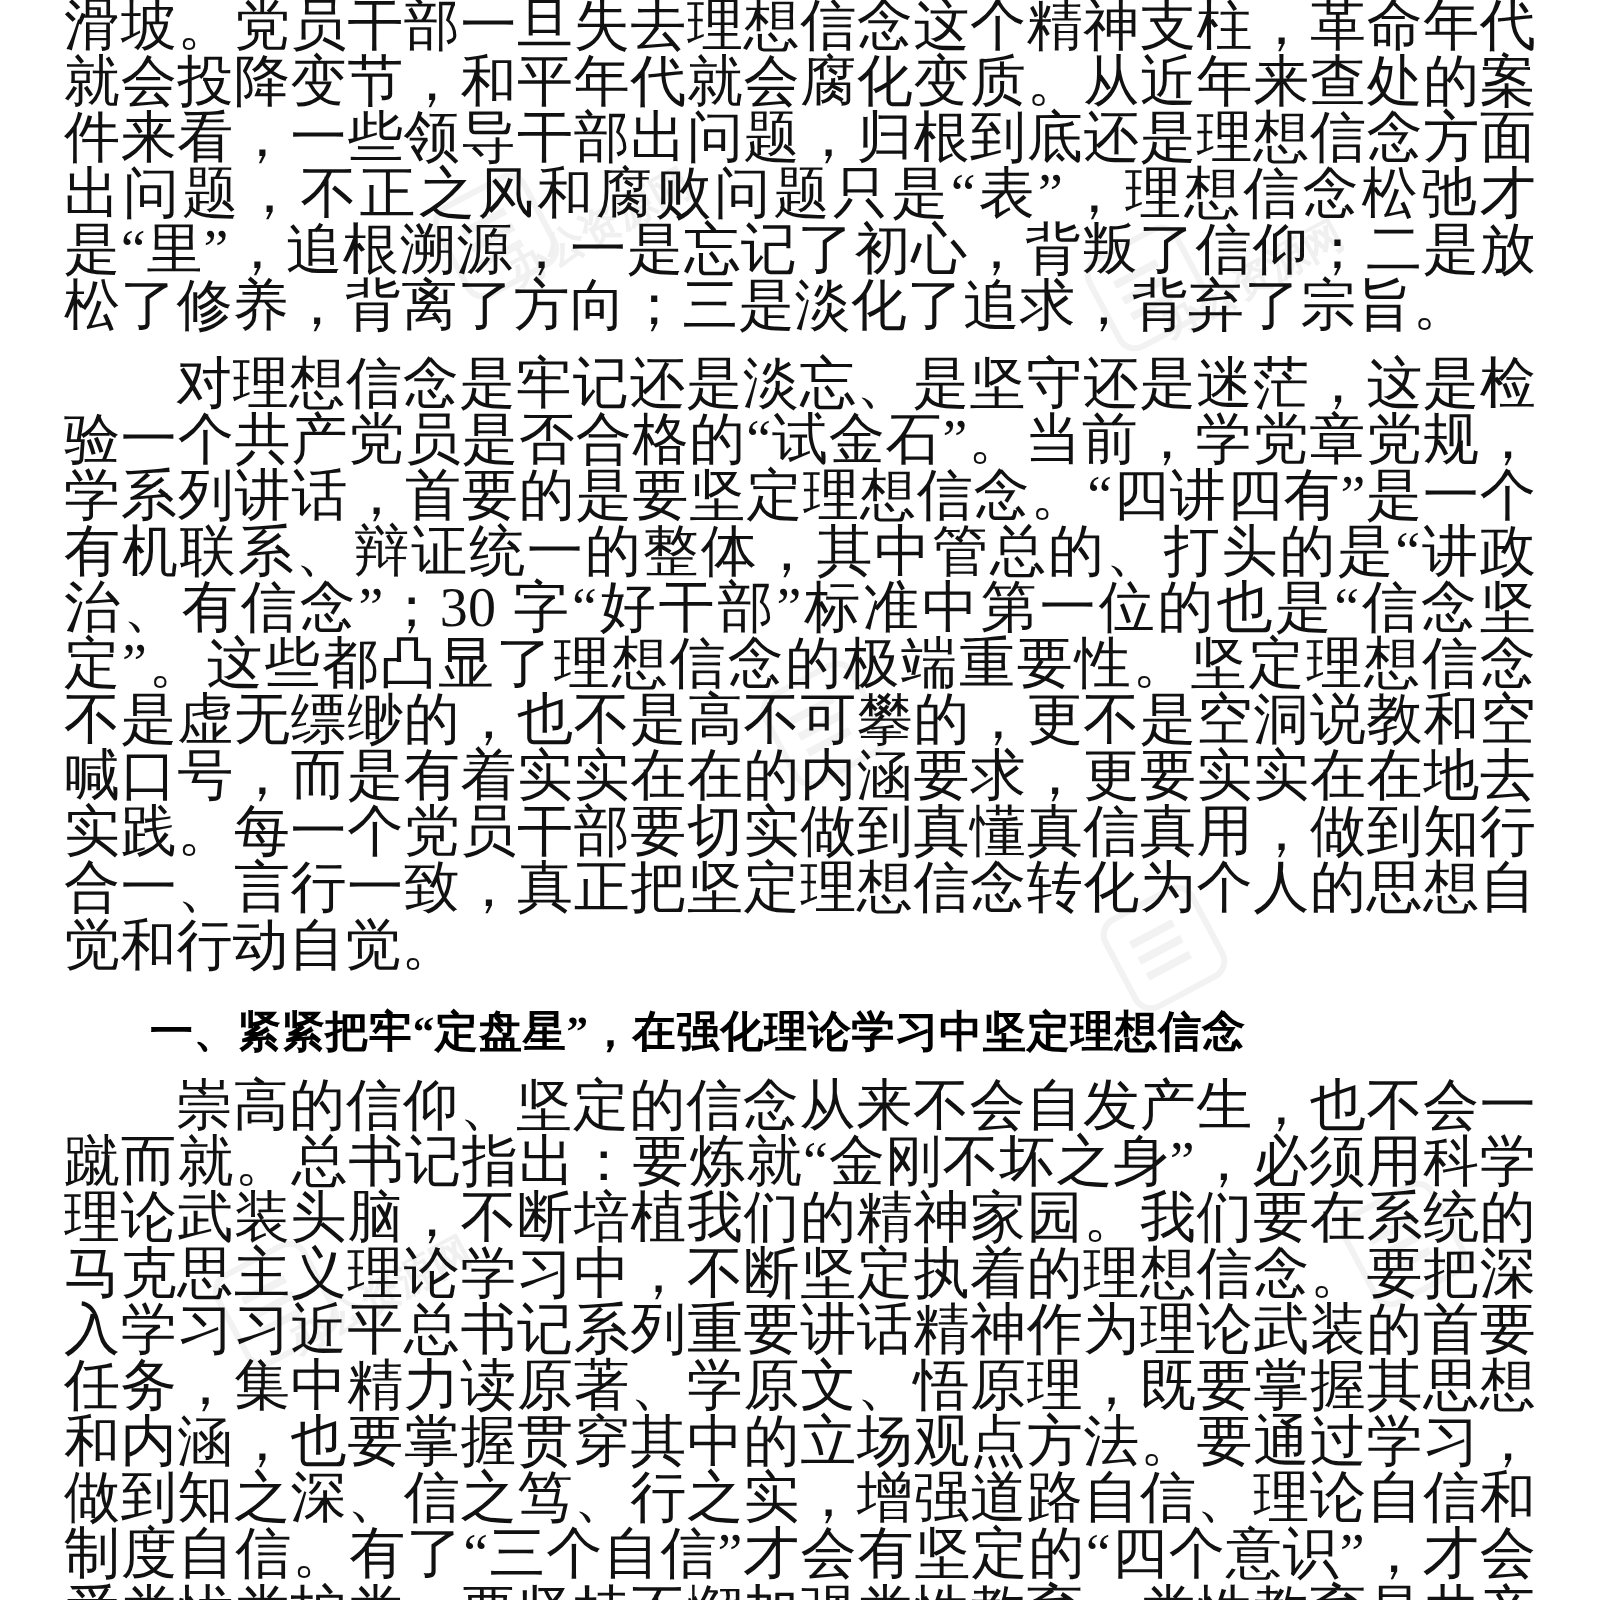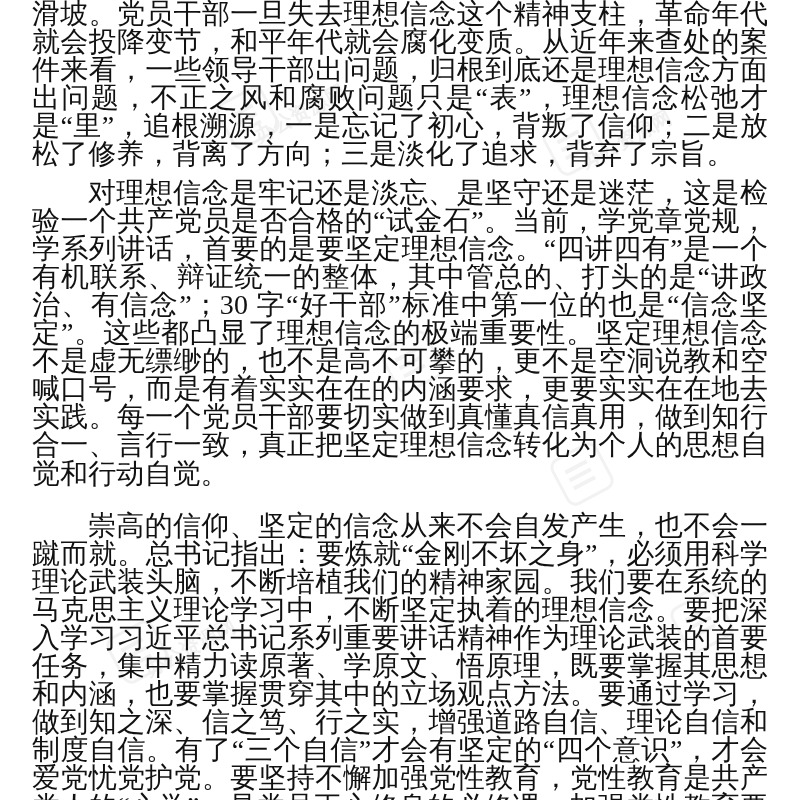--- a/index.html
+++ b/index.html
@@ -108,19 +108,20 @@
   <div class="content">
 
     <p class="para nofirst">滑坡。党员干部一旦失去理想信念这个精神支柱，革命年代就会投降变节，和平年代就会腐化变质。从近年来查处的案件来看，一些领导干部出问题，归根到底还是理想信念方面出问题，不正之风和腐败问题只是“表”，理想信念松弛才是“里”，追根溯源，一是忘记了初心，背叛了信仰；二是放松了修养，背离了方向；三是淡化了追求，背弃了宗旨。</p>
 
     <div class="gap-sm"></div>
 
     <p class="para">对理想信念是牢记还是淡忘、是坚守还是迷茫，这是检验一个共产党员是否合格的“试金石”。当前，学党章党规，学系列讲话，首要的是要坚定理想信念。“四讲四有”是一个有机联系、辩证统一的整体，其中管总的、打头的是“讲政治、有信念”；30 字“好干部”标准中第一位的也是“信念坚定”。这些都凸显了理想信念的极端重要性。坚定理想信念不是虚无缥缈的，也不是高不可攀的，更不是空洞说教和空喊口号，而是有着实实在在的内涵要求，更要实实在在地去实践。每一个党员干部要切实做到真懂真信真用，做到知行合一、言行一致，真正把坚定理想信念转化为个人的思想自觉和行动自觉。</p>
 
     <div class="gap-md"></div>
 
+    <h2 class="heading">一、紧紧把牢“定盘星”，在强化理论学习中坚定理想信念</h2>
 
     <div class="gap-sm"></div>
 
     <p class="para">崇高的信仰、坚定的信念从来不会自发产生，也不会一蹴而就。总书记指出：要炼就“金刚不坏之身”，必须用科学理论武装头脑，不断培植我们的精神家园。我们要在系统的马克思主义理论学习中，不断坚定执着的理想信念。要把深入学习习近平总书记系列重要讲话精神作为理论武装的首要任务，集中精力读原著、学原文、悟原理，既要掌握其思想和内涵，也要掌握贯穿其中的立场观点方法。要通过学习，做到知之深、信之笃、行之实，增强道路自信、理论自信和制度自信。有了“三个自信”才会有坚定的“四个意识”，才会爱党忧党护党。要坚持不懈加强党性教育，党性教育是共产党人的“心学”，是党员正心修身的必修课。加强党性教育要发挥好我市红色资源的独特作用，革命传统教育要既注重知识灌输，又加强情感培育，使红色基因渗进血液、浸入心扉。X是新四军军部所在地，是“铁军”精神的重要发源地，当年，在敌强我弱严峻形势下，在日伪顽夹击包围中，新四军之所以能置生死于度外，战胜强大的敌人，最根本的原因就在于始终胸怀理想，秉承对党坚定不移的信念。我们要按照总书记的指示要求，充分挖掘和拓展红色资源，丰富红色资源教育方式，让广大党员干部对照先辈先进，找差距，明不足，接受洗礼，净化灵魂，提升境界。</p>
 
   </div>
 </div>
 
 </body></html>

